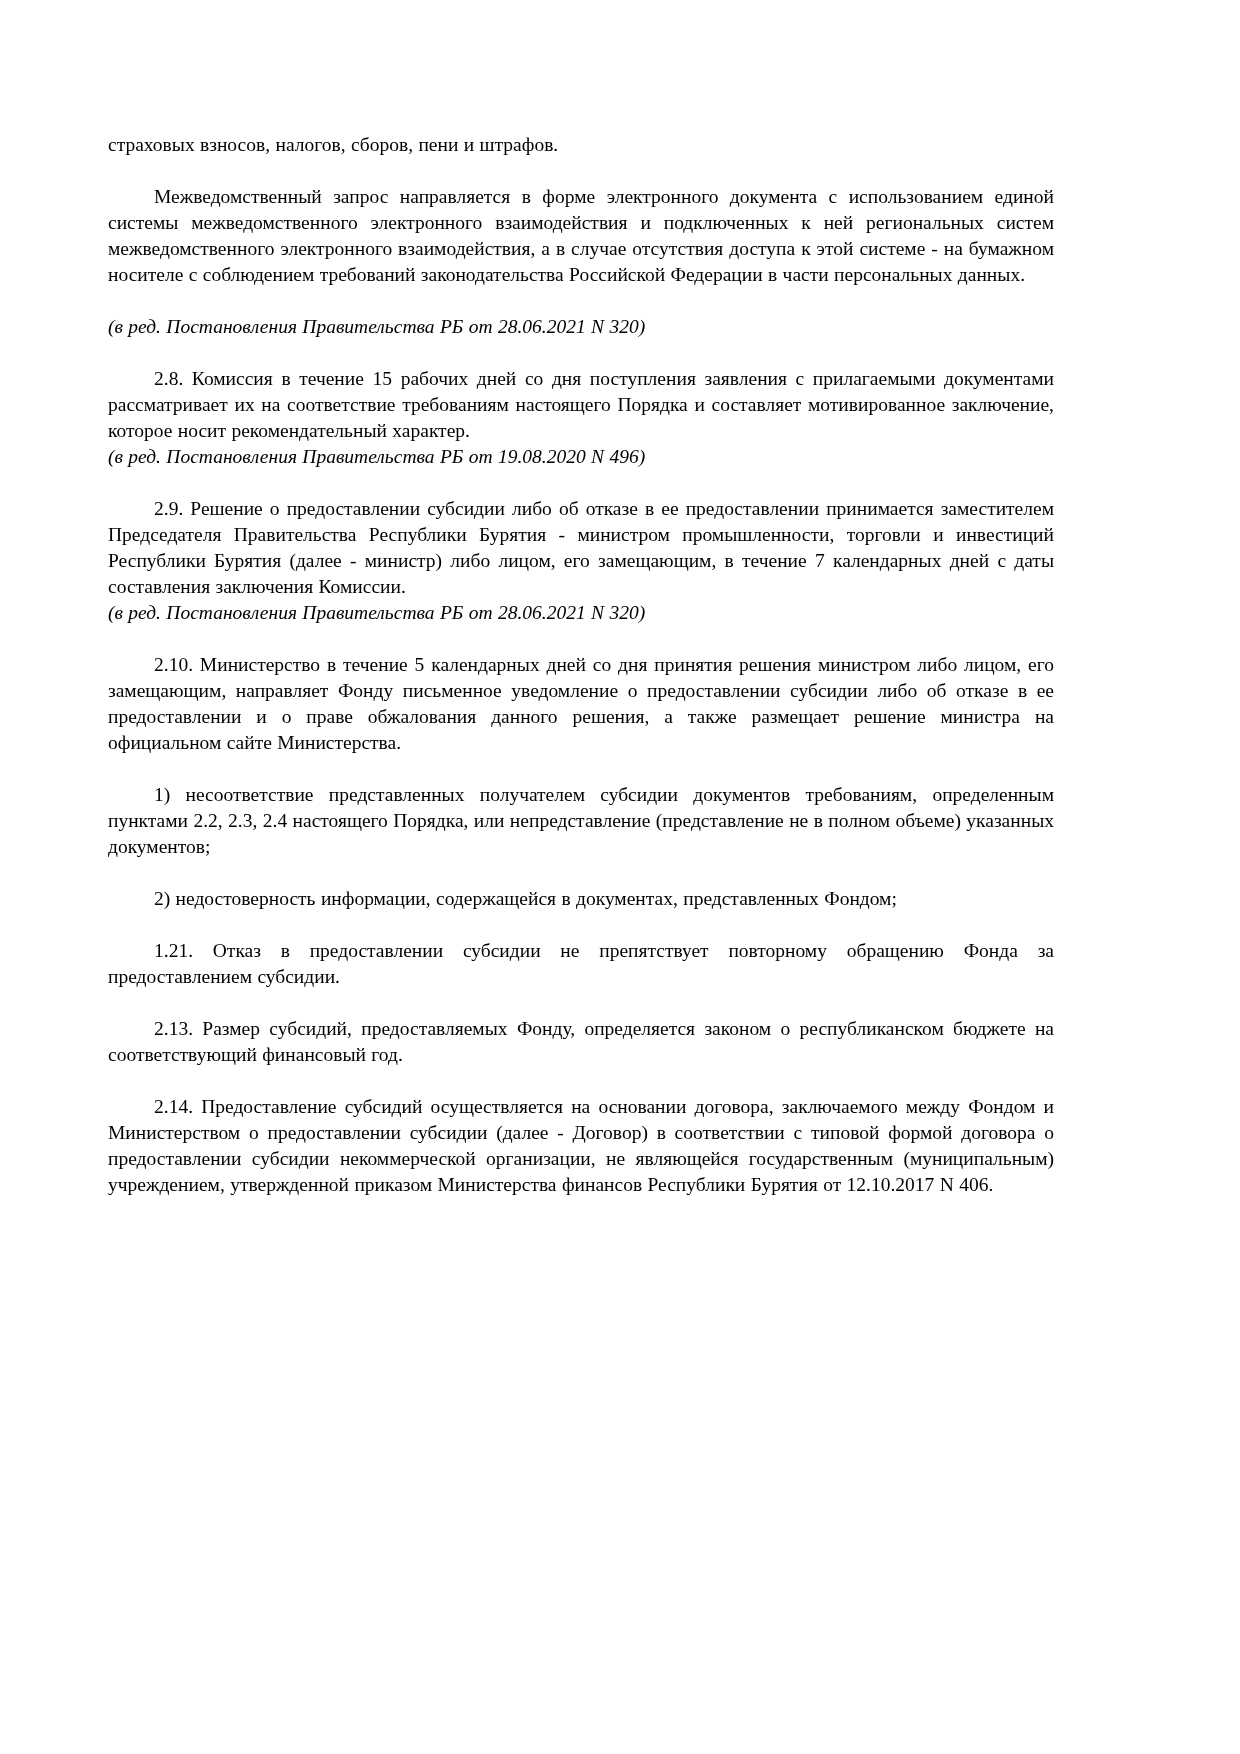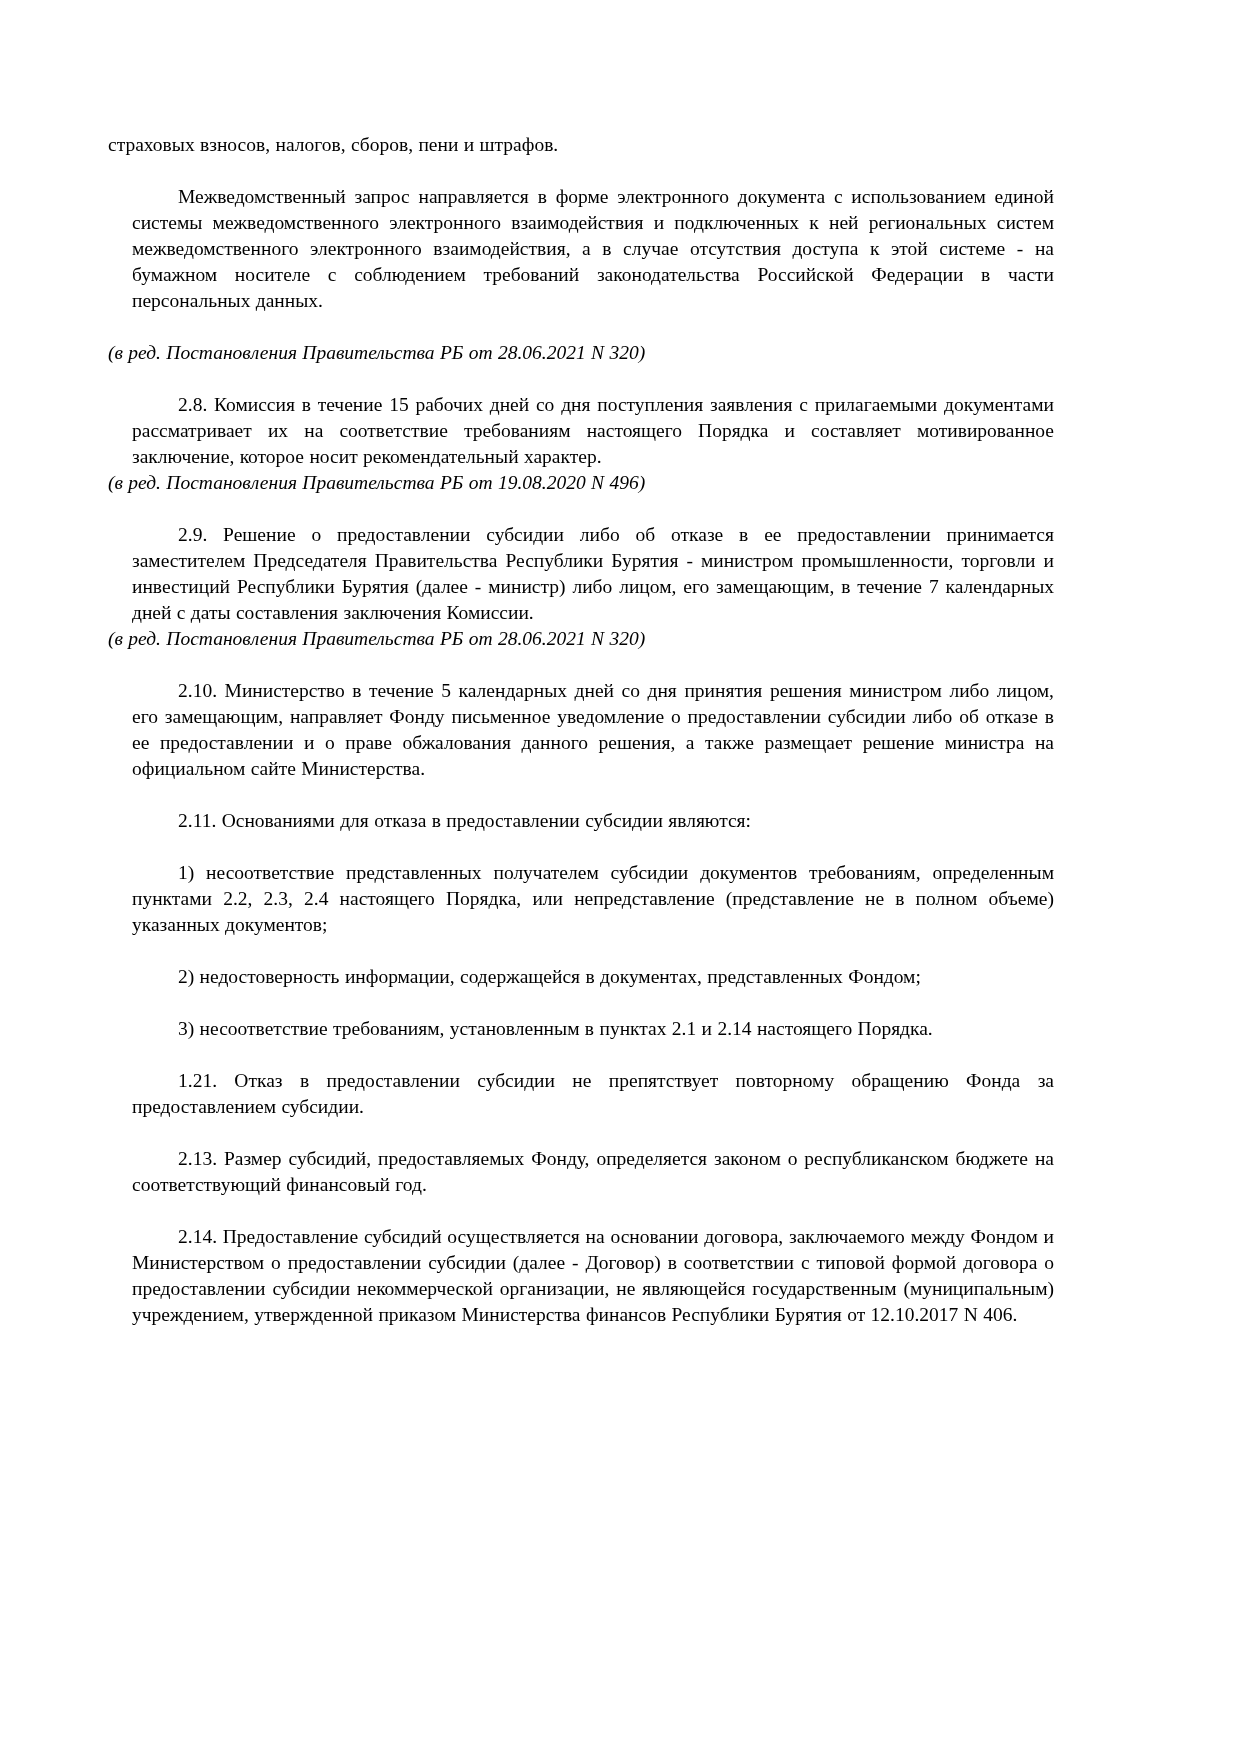--- a/index.html
+++ b/index.html
@@ -24,21 +24,20 @@
   }
   .doc-body p {
     margin: 0 0 26px 0;
     font-size: 19.5px;
     line-height: 26px;
     text-align: justify;
     word-spacing: 0.5px;
   }
   .doc-body p.ind {
     text-indent: 46px;
-    margin-left: 24px;
   }
   .doc-body p.tight {
     margin-bottom: 0;
   }
   .doc-body p.amend {
     text-indent: 0;
     text-align: left;
     margin: 0 0 26px 0;
     font-style: italic;
   }
@@ -60,27 +59,25 @@
 
 
     <p class="ind tight">2.8. Комиссия в течение 15 рабочих дней со дня поступления заявления с прилагаемыми документами рассматривает их на соответствие требованиям настоящего Порядка и составляет мотивированное заключение, которое носит рекомендательный характер.</p>
     <p class="amend">(в ред. Постановления Правительства РБ от 19.08.2020 N 496)</p>
 
     <p class="ind tight">2.9. Решение о предоставлении субсидии либо об отказе в ее предоставлении принимается заместителем Председателя Правительства Республики Бурятия - министром промышленности, торговли и инвестиций Республики Бурятия (далее - министр) либо лицом, его замещающим, в течение 7 календарных дней с даты составления заключения Комиссии.</p>
     <p class="amend">(в ред. Постановления Правительства РБ от 28.06.2021 N 320)</p>
 
     <p class="ind">2.10. Министерство в течение 5 календарных дней со дня принятия решения министром либо лицом, его замещающим, направляет Фонду письменное уведомление о предоставлении субсидии либо об отказе в ее предоставлении и о праве обжалования данного решения, а также размещает решение министра на официальном сайте Министерства.</p>
 
-    <p class="ind">2.11. Основаниями для отказа в предоставлении субсидии являются:</p>
 
     <p class="ind">1) несоответствие представленных получателем субсидии документов требованиям, определенным пунктами 2.2, 2.3, 2.4 настоящего Порядка, или непредставление (представление не в полном объеме) указанных документов;</p>
 
     <p class="ind">2) недостоверность информации, содержащейся в документах, представленных Фондом;</p>
 
-    <p class="ind">3) несоответствие требованиям, установленным в пунктах 2.1 и 2.14 настоящего Порядка.</p>
 
     <p class="ind">1.21. Отказ в предоставлении субсидии не препятствует повторному обращению Фонда за предоставлением субсидии.</p>
 
     <p class="ind">2.13. Размер субсидий, предоставляемых Фонду, определяется законом о республиканском бюджете на соответствующий финансовый год.</p>
 
     <p class="ind">2.14. Предоставление субсидий осуществляется на основании договора, заключаемого между Фондом и Министерством о предоставлении субсидии (далее - Договор) в соответствии с типовой формой договора о предоставлении субсидии некоммерческой организации, не являющейся государственным (муниципальным) учреждением, утвержденной приказом Министерства финансов Республики Бурятия от 12.10.2017 N 406.</p>
 
   </div>
 </div>
 

